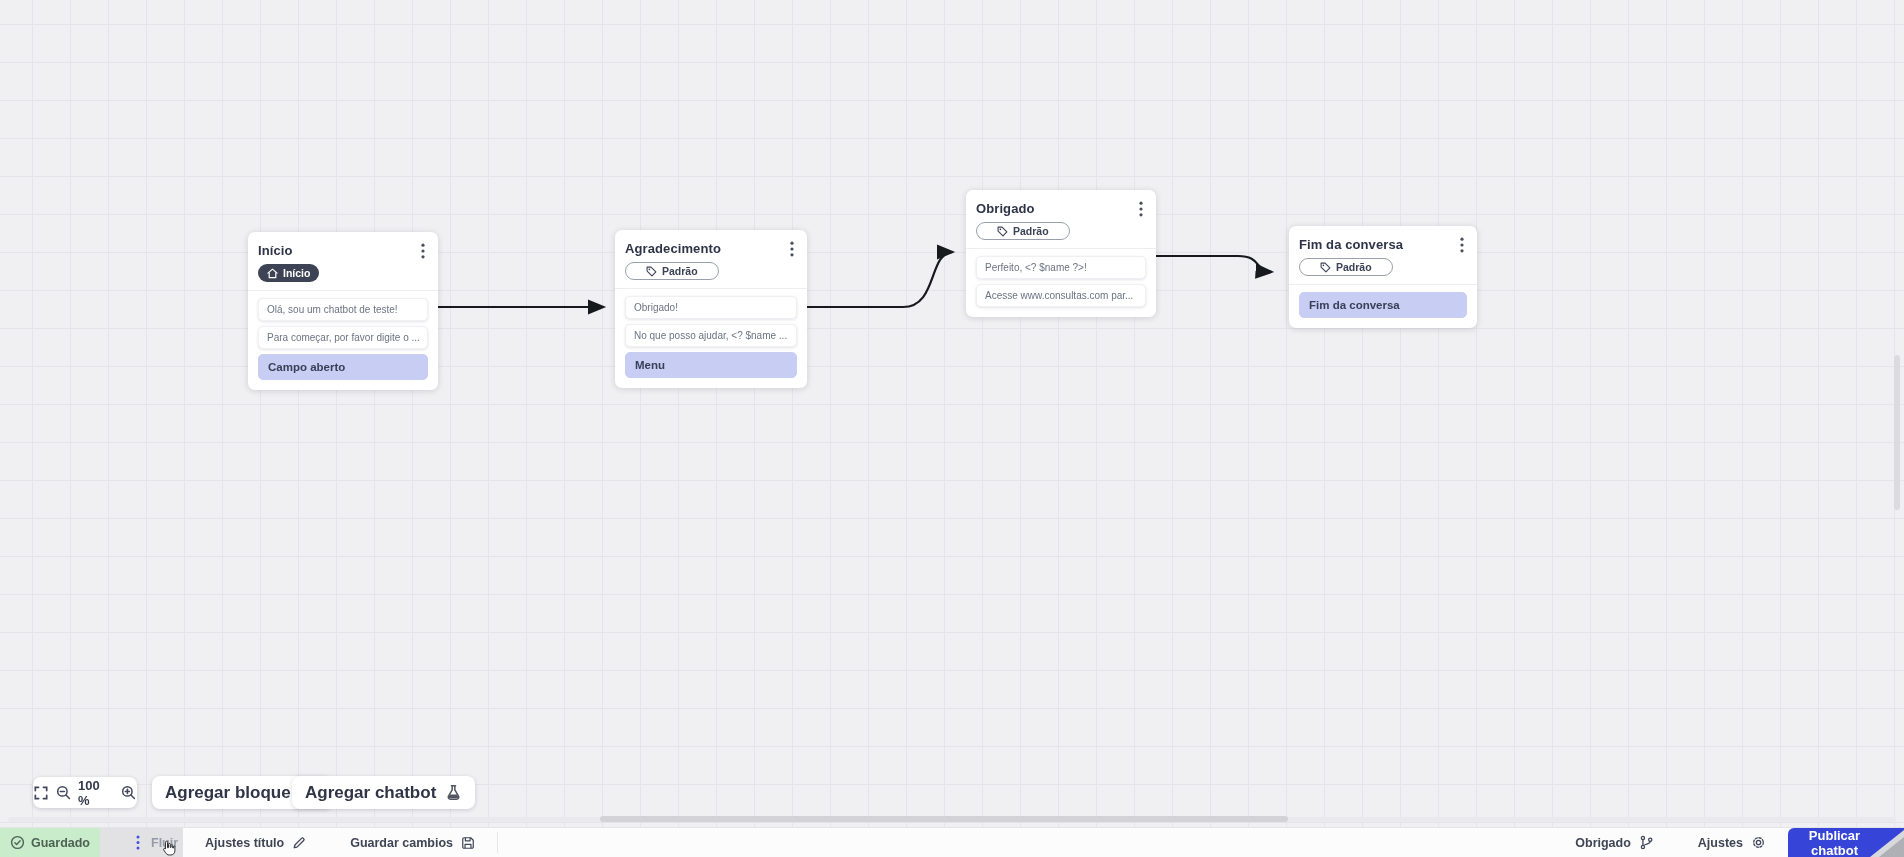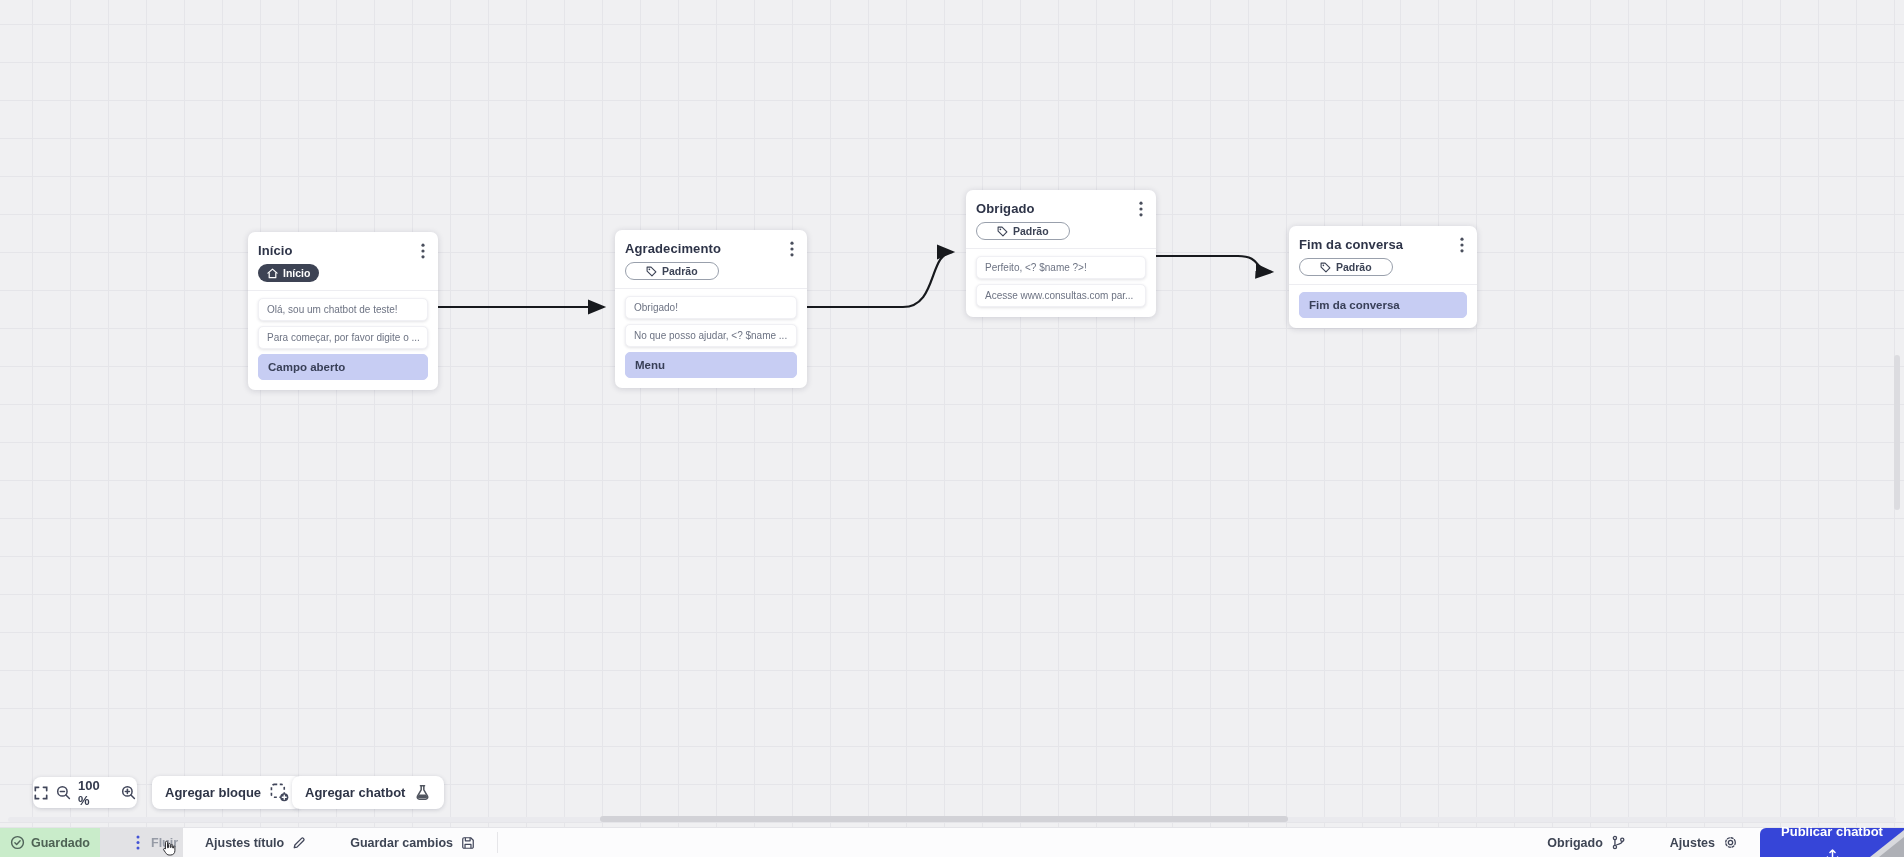--- a/index.html
+++ b/index.html
@@ -61,21 +61,21 @@
   .zoom-card {
     position:absolute; left:33px; top:777px; width:104px; height:31px;
     background:#fff; border-radius:8px; box-shadow:0 1px 4px rgba(30,34,60,.18);
     display:flex; align-items:center; justify-content:space-between; gap:6px;
   }
   .zoom-level { font-size:13px; font-weight:700; color:#353b4e; }
   .icon-btn { line-height:0; cursor:pointer; background:none; border:0; padding:1px; }
   .tool-btn {
     position:absolute; height:33px; background:#fff; border:0; border-radius:8px;
     box-shadow:0 1px 4px rgba(30,34,60,.18); display:flex; align-items:center; gap:9px;
-    padding:0 13px; font-family:inherit; font-size:13px; font-weight:700; color:#2f3547; cursor:pointer;
+    padding:0 13px; font-family:inherit; font-size:17px; font-weight:700; color:#2f3547; cursor:pointer;
   }
   #btn-add-block    { left:152px; top:776px; }
   #btn-test-chatbot { left:292px; top:776px; }
 
   
   .hscroll-track { position:absolute; left:8px; top:817px; width:1888px; height:5px; border-radius:3px; background:#eaeaee; }
   .hscroll-thumb { position:absolute; left:600px; top:816px; width:688px; height:6px; border-radius:3px; background:#d2d2d7; cursor:pointer; }
   .vscroll-thumb { position:absolute; left:1894px; top:355px; width:6px; height:155px; border-radius:3px; background:#dcdce0; cursor:pointer; }
 
   
@@ -83,23 +83,23 @@
     position:absolute; left:0; bottom:0; width:1904px; height:30px;
     background:#fcfcfd; border-top:1px solid #e4e4e8;
     display:flex; align-items:stretch; font-size:12.5px;
   }
   .sb-saved { width:100px; background:#c9ecca; display:flex; align-items:center; justify-content:center; gap:6px; color:#4e6254; font-weight:700; }
   .sb-flow  { width:83px; background:#e2e2e5; display:flex; align-items:center; gap:11px; color:#969ba6; font-weight:700; cursor:pointer;padding-left:36px; }
   .sb-item  { display:flex; align-items:center; gap:8px; color:#3e4554; font-weight:700; padding:0 22px; background:none; border:0; font-family:inherit; font-size:12.5px; cursor:pointer; }
   .sb-divider { width:1px; background:#e6e6e9; margin:4px 0; }
   .sb-spacer { flex:1; }
   .sb-publish {
-    width:144px; background:#3645d8; color:#fff; border:0; border-radius:6px 0 0 0;
+    width:116px; background:#3645d8; color:#fff; border:0; border-radius:6px 0 0 0;
     display:flex; align-items:center; justify-content:center; gap:8px;
-    font-family:inherit; font-size:13px; font-weight:700; cursor:pointer; position:relative;flex-direction:column;
+    font-family:inherit; font-size:13px; font-weight:700; cursor:pointer; position:relative;
   }
   .corner-light { position:absolute; right:0; bottom:0; width:0; height:0; border-left:34px solid transparent; border-bottom:27px solid #d8d9dd; z-index:5; }
   .corner-dark  { position:absolute; right:0; bottom:0; width:0; height:0; border-left:25px solid transparent; border-bottom:20px solid #aeb0b6; z-index:6; }
 
   .cursor { position:absolute; left:160px; top:840px; z-index:9; line-height:0; }
 </style>
 </head>
 <body>
 
 <svg id="connections">

